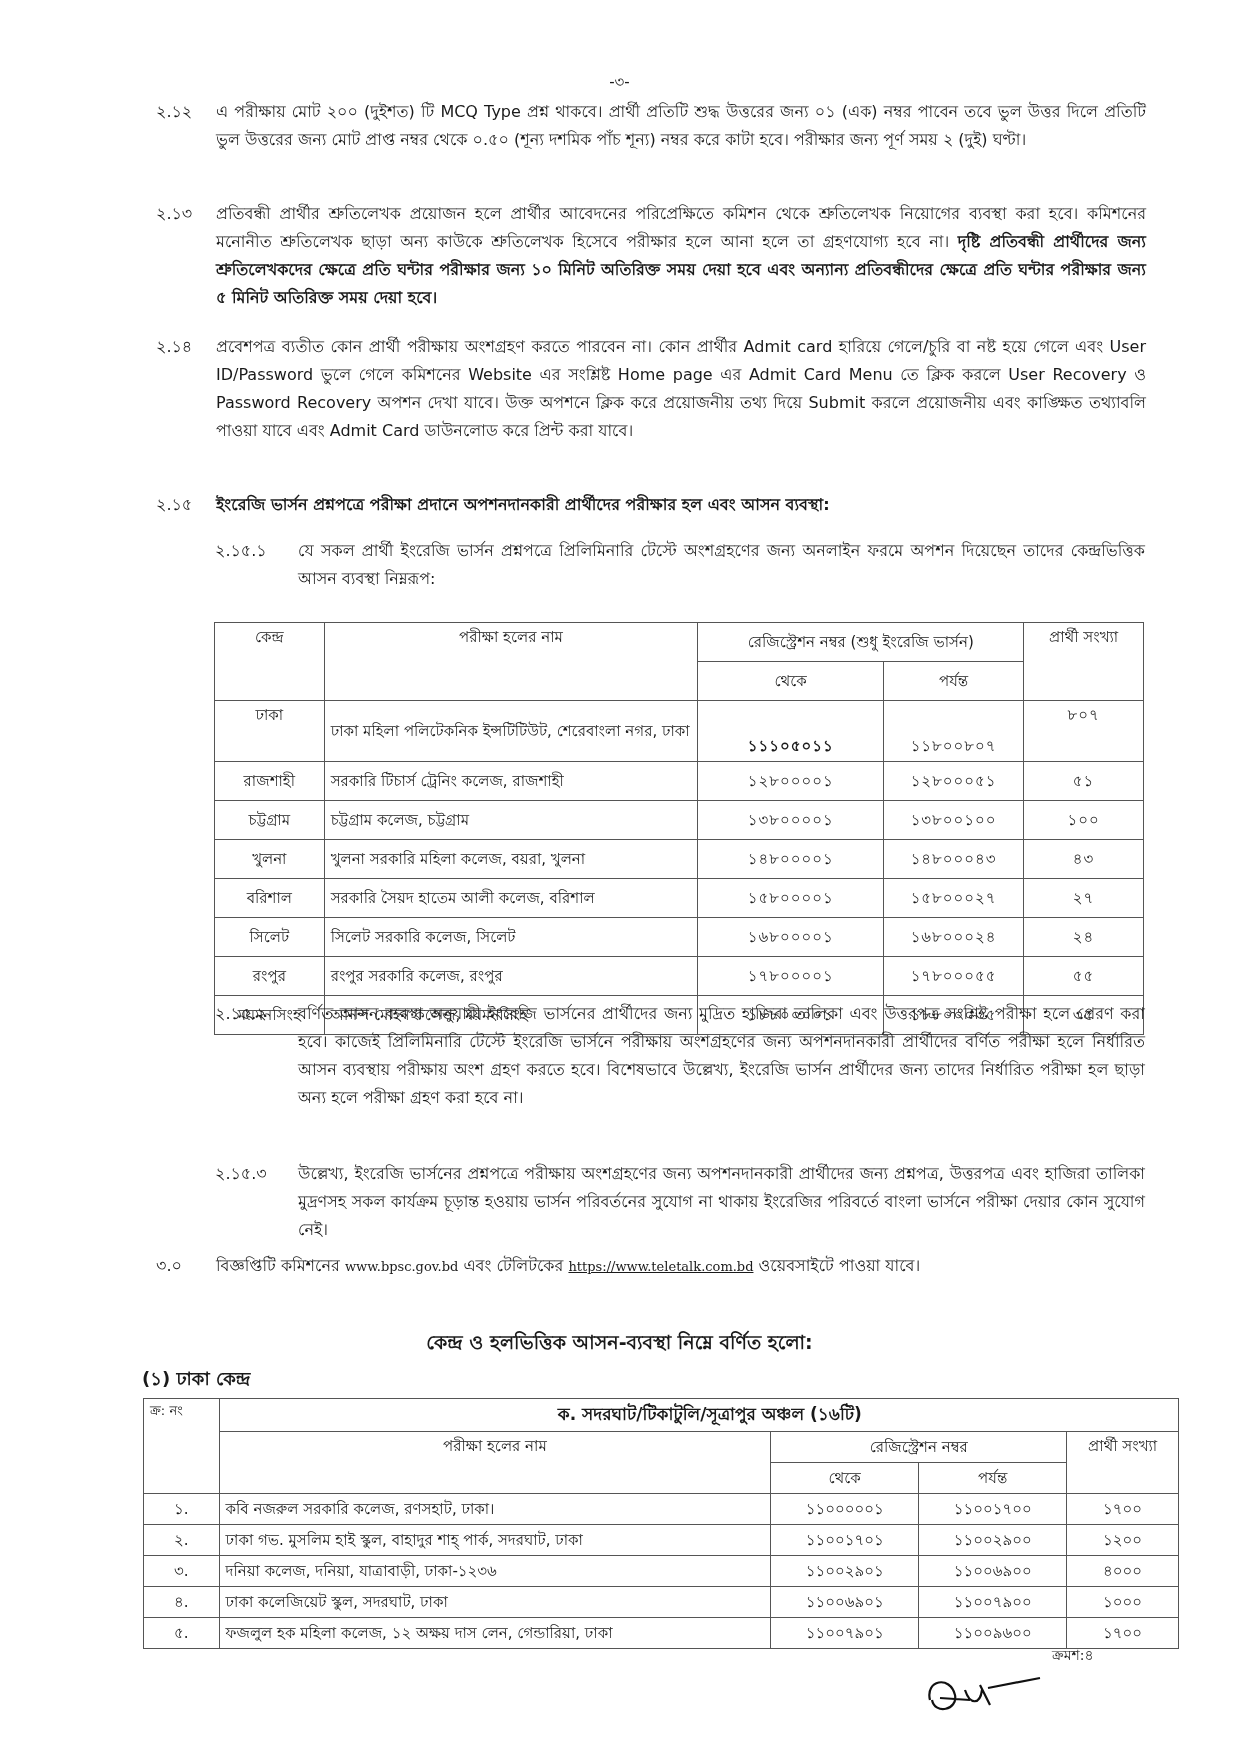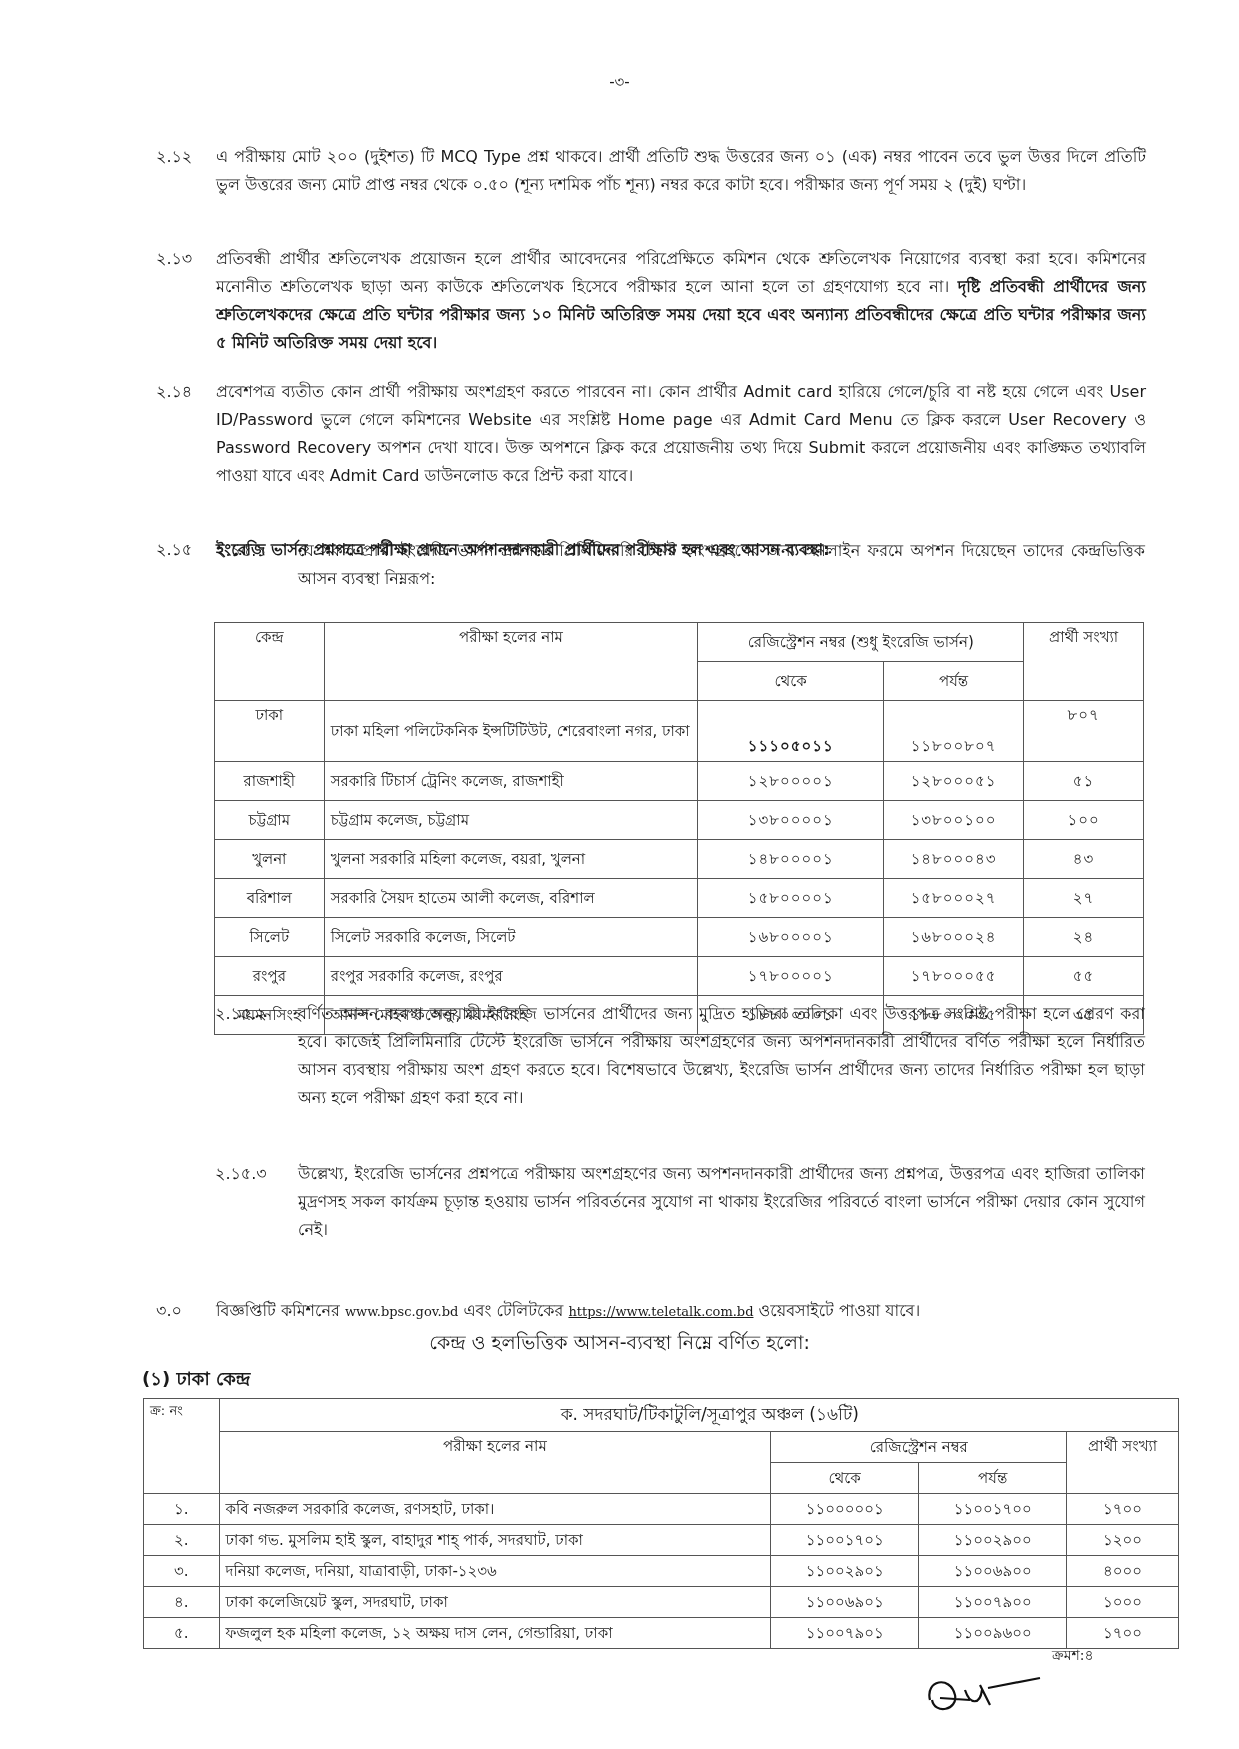--- a/index.html
+++ b/index.html
@@ -1,33 +1,33 @@
 <!DOCTYPE html>
 <html><head>
 <meta charset="utf-8">
 <style>
   html, body { margin: 0; padding: 0; background: #ffffff; }
   body { width: 1239px; height: 1749px; position: relative; overflow: hidden; color: #1a1a1a;
          font-family: "DejaVu Sans", "Liberation Sans", sans-serif; }
   .page-num { position: absolute; top: 70px; left: 0; width: 1239px; text-align: center; font-size: 15px; }
-  .para { position: absolute; left: 156px; width: 990px; font-size: 16px; line-height: 28px; margin-top: 45px; }
+  .para { position: absolute; left: 156px; width: 990px; font-size: 16px; line-height: 28px; }
   .para .num { position: absolute; left: 0; top: 0; width: 60px; }
   .para .txt { margin-left: 60px; text-align: justify; }
   .para b { font-weight: bold; }
   .en { font-family: "DejaVu Serif", "Liberation Serif", serif; font-size: 13px; }
   .sub { position: absolute; left: 215px; width: 930px; font-size: 16px; line-height: 28px; }
   .sub .num { position: absolute; left: 0; top: 0; width: 80px; }
   .sub .txt { margin-left: 83px; text-align: justify; }
   table { border-collapse: collapse; position: absolute; font-size: 15px; }
   td, th { border: 1px solid #555; padding: 2px 6px; font-weight: normal; }
   .t1 { left: 214px; top: 622px; width: 930px; }
   .t1 td { height: 34px; }
   .t1 .c { text-align: center; }
   .t1 .num { text-align: center; font-family: "DejaVu Sans", sans-serif; letter-spacing: 1px; }
-  .heading { position: absolute; top: 1328px; left: 0; width: 1239px; text-align: center; font-size: 19px; font-weight: normal; }
+  .heading { position: absolute; top: 1328px; left: 0; width: 1239px; text-align: center; font-size: 19px; font-weight: bold; }
   .center-title { position: absolute; top: 1365px; left: 142px; font-size: 18px; font-weight: bold; }
   .t2 { left: 143px; top: 1398px; width: 1036px; }
   .t2 td { height: 26px; }
   .t2 .c { text-align: center; }
   .cont { position: absolute; left: 1052px; top: 1644px; font-size: 14px; }
   .sig { position: absolute; left: 920px; top: 1670px; width: 130px; height: 50px; }
   u { text-decoration: underline; }
 </style>
 </head>
 <body>
@@ -151,21 +151,21 @@
   </div>
 </div>
 
 <div class="heading">কেন্দ্র ও হলভিত্তিক আসন-ব্যবস্থা নিম্নে বর্ণিত হলো:</div>
 <div class="center-title">(১)  ঢাকা কেন্দ্র</div>
 
 <table class="t2">
   <tbody>
       <tr>
     <td rowspan="3" style="width:60px;vertical-align:top;font-size:13px;">ক্র: নং</td>
-    <td colspan="4" class="c" style="font-weight:normal;font-size:17px;padding-left:28px;">ক. সদরঘাট/টিকাটুলি/সূত্রাপুর অঞ্চল (১৬টি)</td>
+    <td colspan="4" class="c" style="font-weight:bold;font-size:17px;padding-left:28px;">ক. সদরঘাট/টিকাটুলি/সূত্রাপুর অঞ্চল (১৬টি)</td>
   </tr>
   <tr>
     <td rowspan="2" class="c" style="width:520px;vertical-align:top;">পরীক্ষা হলের নাম</td>
     <td colspan="2" class="c">রেজিস্ট্রেশন নম্বর</td>
     <td rowspan="2" class="c" style="width:95px;vertical-align:top;">প্রার্থী সংখ্যা</td>
   </tr>
   <tr>
     <td class="c" style="width:130px;">থেকে</td>
     <td class="c" style="width:130px;">পর্যন্ত</td>
   </tr>

